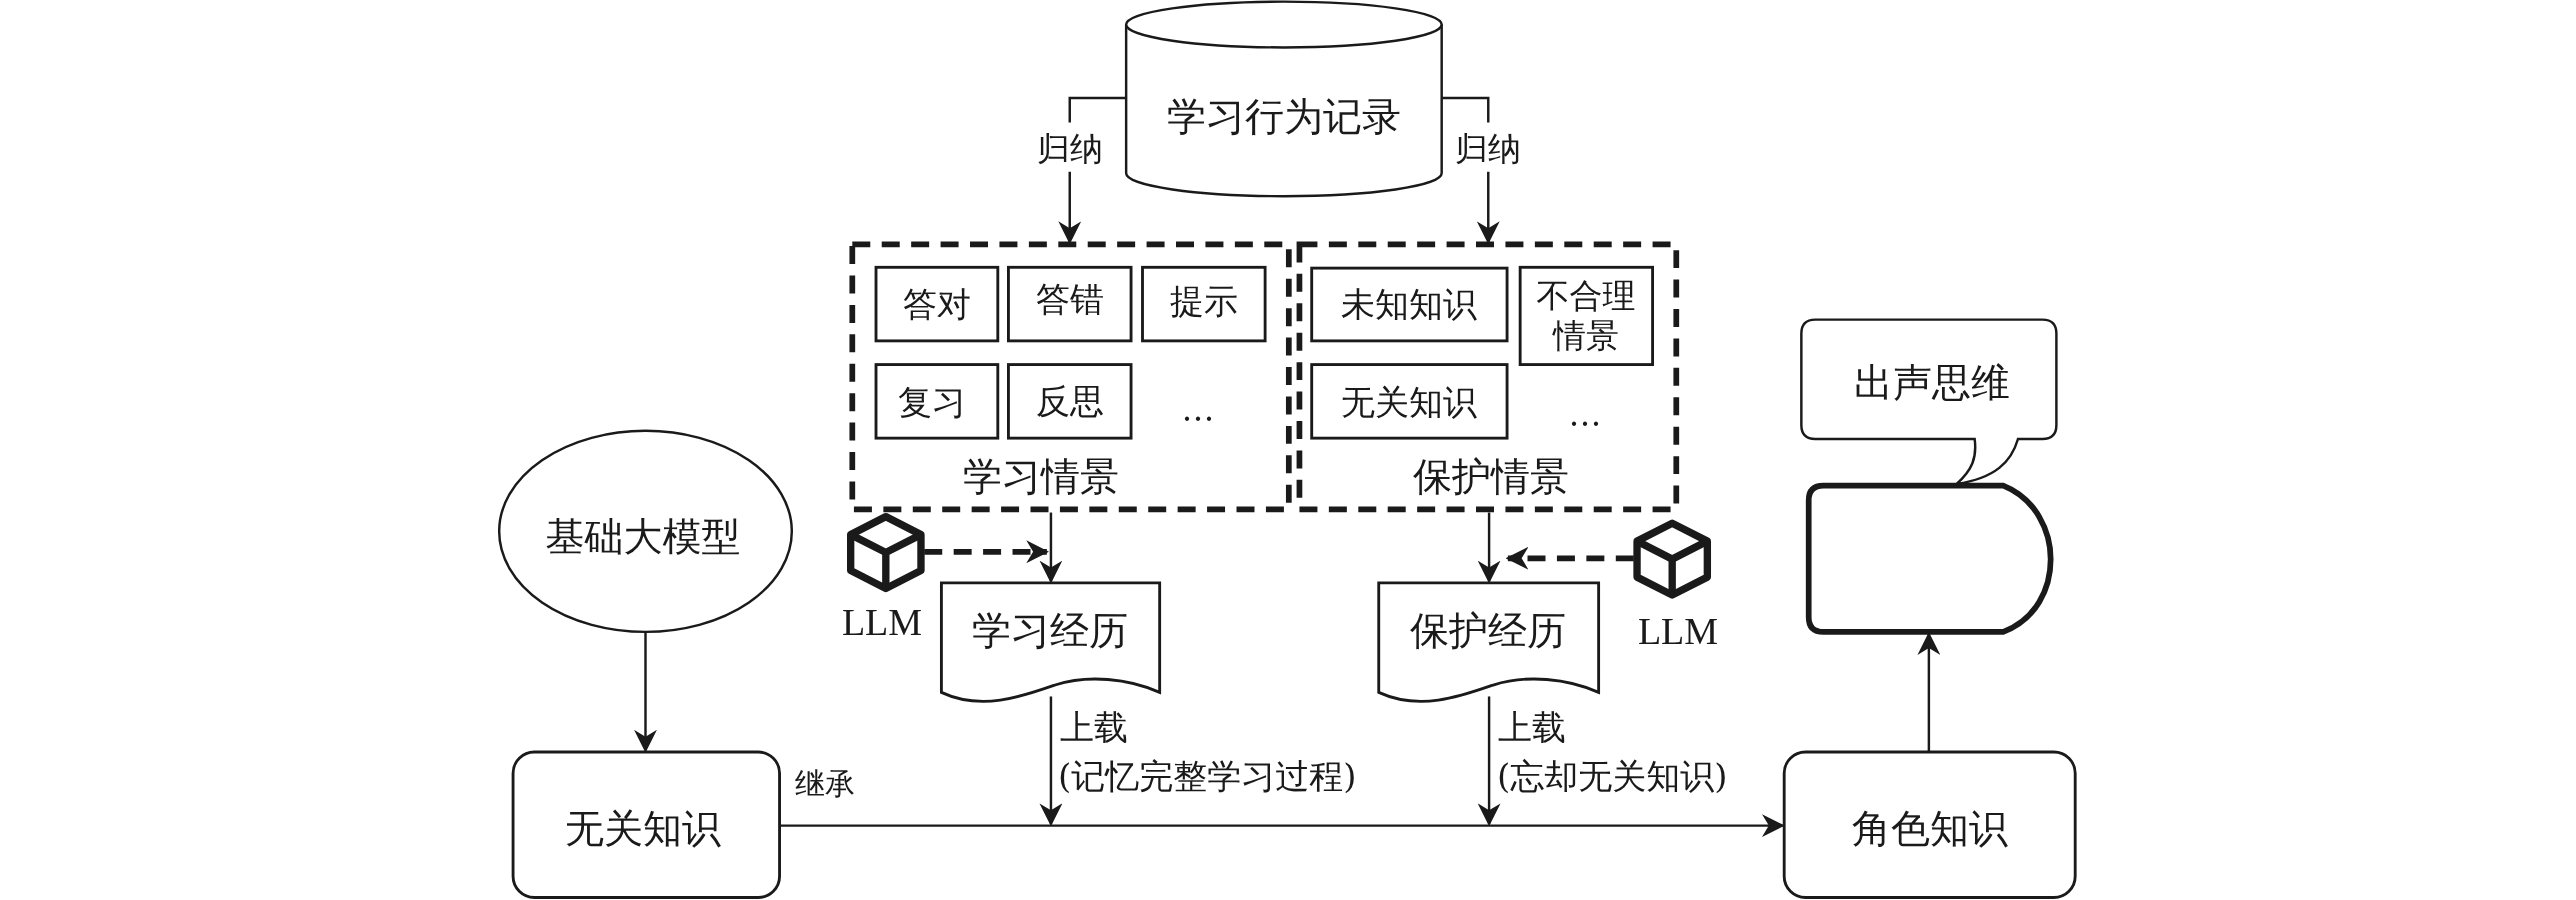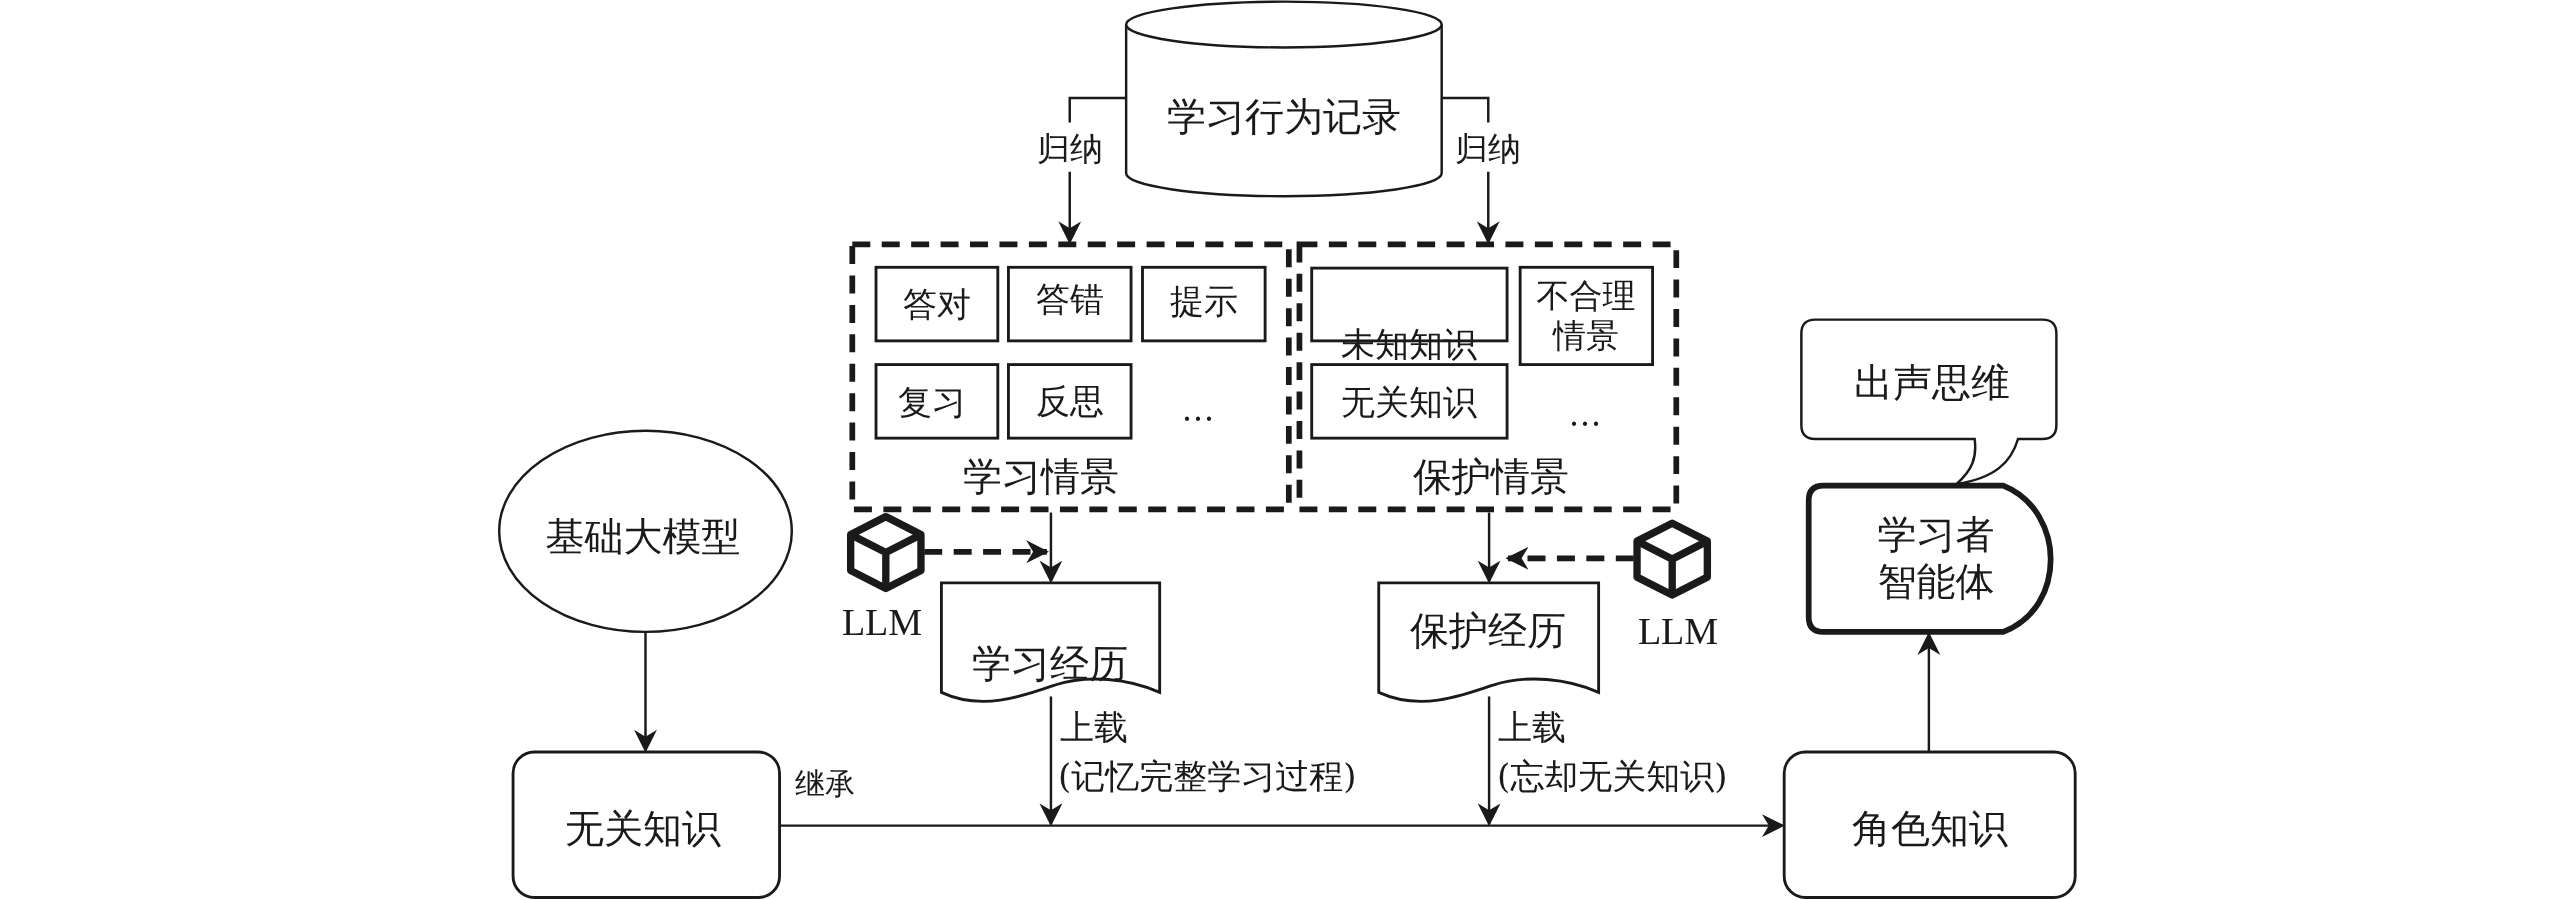--- a/index.html
+++ b/index.html
@@ -91,45 +91,41 @@
   <div class="lbl center f40" style="left:1488px; top:149px; background:#fff; padding:3.3px 0;">归纳</div>
 
   <div class="lbl center f42" style="left:937px; top:304px;">答对</div>
   <div class="lbl center f42" style="left:1070px; top:299px;">答错</div>
   <div class="lbl center f42" style="left:1204px; top:301px;">提示</div>
   <div class="lbl center f42" style="left:932px; top:402px;">复习</div>
   <div class="lbl center f42" style="left:1070px; top:401px;">反思</div>
   <div class="lbl center f40" style="left:1198px; top:409px;">…</div>
   <div class="lbl center f48" style="left:1041px; top:476px;">学习情景</div>
 
-  <div class="lbl center f42" style="left:1409px; top:304px;margin-top:40px;">未知知识</div>
+  <div class="lbl center f42" style="left:1409px; top:304px;">未知知识</div>
   <div class="lbl center f42" style="left:1409px; top:402px;">无关知识</div>
   <div class="lbl center f40 two-line" style="left:1586px; top:316px;">
     <div>不合理</div>
     <div>情景</div>
   </div>
   <div class="lbl center f40" style="left:1585px; top:414px;">…</div>
   <div class="lbl center f48" style="left:1491px; top:476px;">保护情景</div>
 
   <div class="lbl center f46" style="left:882px; top:622px; font-family: 'Liberation Serif', serif;">LLM</div>
   <div class="lbl center f46" style="left:1678px; top:631px; font-family: 'Liberation Serif', serif;">LLM</div>
 
-  <div class="lbl center f48" style="left:1050px; top:630px;margin-top:33px;">学习经历</div>
+  <div class="lbl center f48" style="left:1050px; top:630px;">学习经历</div>
   <div class="lbl center f48" style="left:1488px; top:630px;">保护经历</div>
 
   <div class="lbl f42" style="left:1060px; top:710px;">上载</div>
   <div class="lbl f42" style="left:1058px; top:759px;">(记忆完整学习过程)</div>
   <div class="lbl f42" style="left:1498px; top:710px;">上载</div>
   <div class="lbl f42" style="left:1497px; top:759px;">(忘却无关知识)</div>
 
   <div class="lbl center f48" style="left:643px; top:536px;">基础大模型</div>
   <div class="lbl center f48" style="left:643px; top:828px;">无关知识</div>
   <div class="lbl f44" style="left:795px; top:769px;">继承</div>
   <div class="lbl center f48" style="left:1930px; top:828px;">角色知识</div>
 
-  <div class="lbl center f48 two-line" style="left:1936px; top:559px;">
-    <div>学习者</div>
-    <div>智能体</div>
-  </div>
 
   <div class="lbl center f48" style="left:1932px; top:382px;">出声思维</div>
 </div>
 
 
 </body></html>

